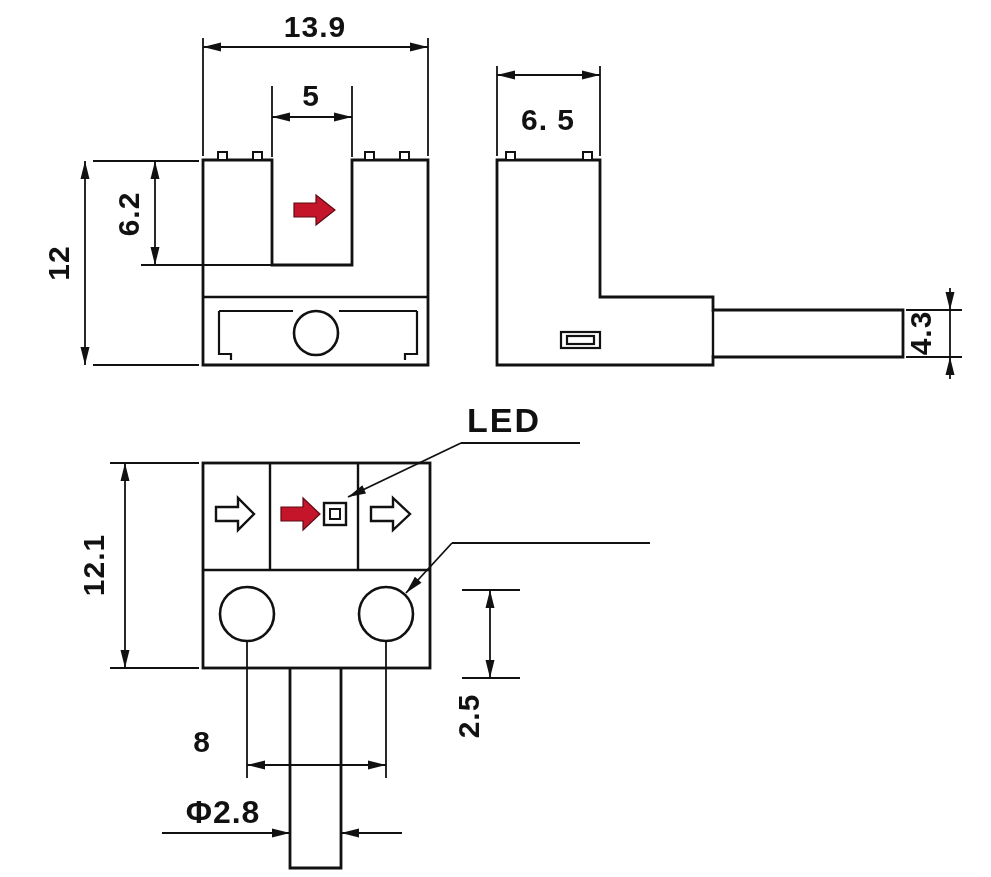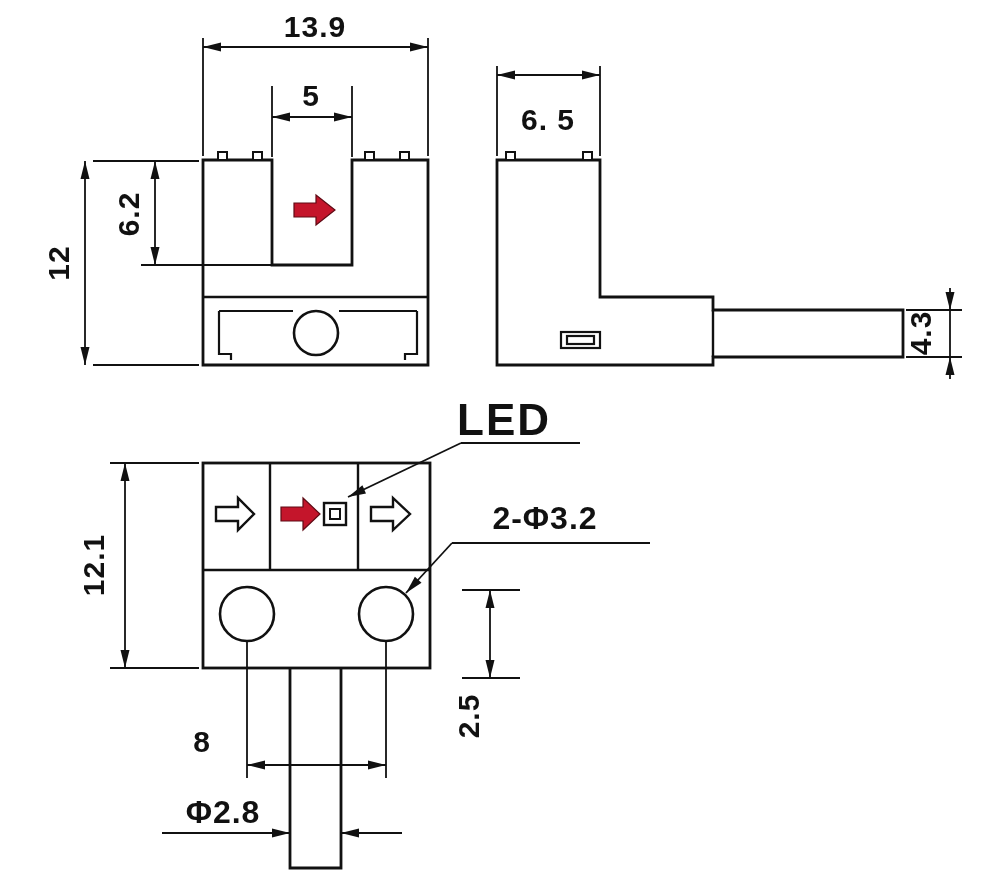--- a/index.html
+++ b/index.html
@@ -15,21 +15,21 @@
   .lbl {
     position:absolute;
     transform:translate(-50%,-50%);
     font-size:30px;
     font-weight:600;
     color:#111;
     white-space:nowrap;
     letter-spacing:1px;
   }
   .vlbl { transform:translate(-50%,-50%) rotate(-90deg); }
-  .big { font-size:44px; letter-spacing:2px; }
+  .big { font-size:34px; letter-spacing:2px; }
   .med { font-size:32px; }
 </style>
 </head>
 <body>
 
 <div class="canvas">
 
 <svg class="art" width="991" height="877" viewBox="0 0 991 877">
 
   <g stroke="#111" fill="none">
@@ -186,18 +186,17 @@
 <div class="lbl" style="left:315px; top:27px;">13.9</div>
 <div class="lbl" style="left:311px; top:96px;">5</div>
 <div class="lbl vlbl" style="left:59px;  top:263px;">12</div>
 <div class="lbl vlbl" style="left:129px; top:214px;">6.2</div>
 
 <div class="lbl" style="left:548px; top:72px;margin-top:48px;">6. 5</div>
 <div class="lbl vlbl" style="left:921px; top:333px;">4.3</div>
 
 <div class="lbl vlbl" style="left:94px;  top:565px;">12.1</div>
 <div class="lbl big" style="left:504px; top:420px;">LED</div>
-<div class="lbl med" style="left:545px; top:518px;">2-Φ3.2</div>
 <div class="lbl" style="left:202px; top:742px;">8</div>
 <div class="lbl vlbl" style="left:469px; top:716px;">2.5</div>
 <div class="lbl med" style="left:223px; top:812px;">Φ2.8</div>
 
 </div>
 
 </body></html>

